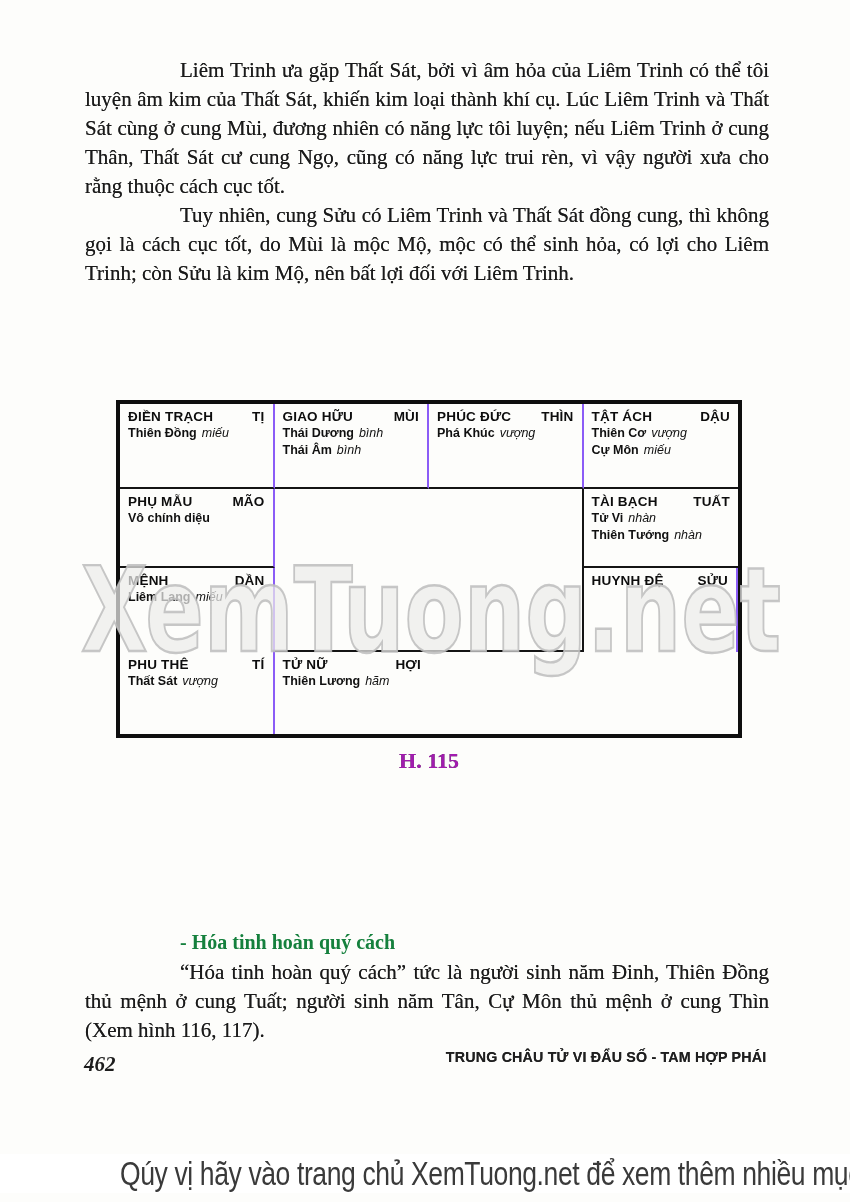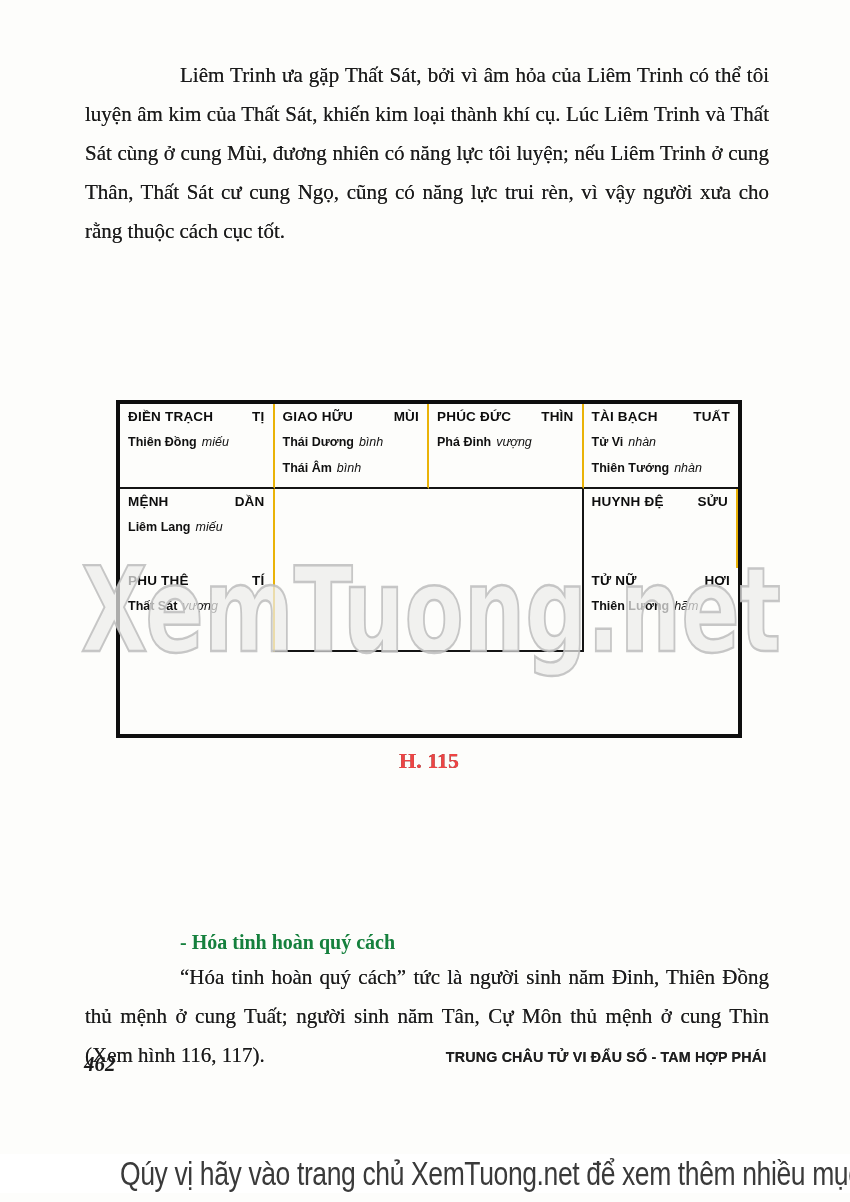--- a/index.html
+++ b/index.html
@@ -7,21 +7,21 @@
     width:850px;height:1202px;position:relative;
     background:#fcfcfa;
     font-family:"Liberation Serif","DejaVu Serif",serif;
     color:#171717;overflow:hidden;
   }
   .page{position:absolute;inset:0;background:#fdfdfb;}
 
   
   .textcol{position:absolute;left:85px;width:684px;}
   .para{
-    margin:0;font-size:21px;line-height:39px;text-align:justify;
+    margin:0;font-size:21px;line-height:29px;text-align:justify;
     text-indent:95px;color:#1a1a1a;
     text-shadow:0 0 .6px rgba(20,20,20,.75);
   }
   #block-top{top:56px;}
   #block-mid{top:792px;}
   .subhead{
     margin:0;font-size:20px;line-height:29px;font-weight:bold;
     padding-left:95px;color:#15803d;
   }
   #block-heading{top:928px;}
@@ -33,48 +33,48 @@
   }
   .chart{
     width:100%;height:100%;box-sizing:border-box;
     border:4px solid #0e0e0e;background:#fdfdfb;
     display:grid;
     grid-template-columns:1fr 1fr 1fr 1fr;
     grid-template-rows:85px 79px 84px 1fr;
   }
   .cell{
     box-sizing:border-box;padding:5px 8px 0 8px;
-    border-right:2px solid #eab308;border-bottom:2px solid #141414;
+    border-right:2px solid #8b5cf6;border-bottom:2px solid #141414;
     font-family:"Liberation Sans","DejaVu Sans",sans-serif;
     overflow:hidden;
   }
   .cell.lastcol{border-right:none;}
   .cell.lastrow{border-bottom:none;}
   .cell-center{
     grid-column:2/4;grid-row:2/4;
     border-right:2px solid #141414;border-bottom:2px solid #141414;
     box-sizing:border-box;
   }
   .cell-head{
     display:flex;justify-content:space-between;align-items:baseline;
     font-weight:bold;font-size:13.5px;letter-spacing:.2px;color:#0d0d0d;
   }
-  .starline{font-size:12.5px;line-height:16px;color:#101010;margin-top:10px;white-space:nowrap;}
+  .starline{font-size:12.5px;line-height:16px;color:#101010;margin-top:1px;white-space:nowrap;}
   .starline .sname{font-weight:bold;}
   .starline .sstat{font-style:italic;font-weight:normal;margin-left:5px;}
 
   
   .watermark{
     position:absolute;left:-45px;top:148px;width:720px;height:130px;
     pointer-events:none;
   }
 
   .caption{
     position:absolute;left:116px;top:748px;width:626px;text-align:center;
-    font-size:22px;font-weight:bold;color:#ef4444;
+    font-size:22px;font-weight:bold;color:#a21caf;
     text-shadow:0 0 .6px rgba(20,20,20,.8);
   }
 
   
   .pagenum{
     position:absolute;left:84px;top:1052px;
     font-size:21px;font-weight:bold;font-style:italic;color:#1c1c1c;
   }
   .booktitle{
     position:absolute;right:84px;top:1048px;
@@ -97,20 +97,21 @@
     letter-spacing:-0.5px;
   }
 </style>
 </head>
 <body>
 
 <div class="page">
 
   <div class="textcol" id="block-top">
     <p class="para">Liêm Trinh ưa gặp Thất Sát, bởi vì âm hỏa của Liêm Trinh có thể tôi luyện âm kim của Thất Sát, khiến kim loại thành khí cụ. Lúc Liêm Trinh và Thất Sát cùng ở cung Mùi, đương nhiên có năng lực tôi luyện; nếu Liêm Trinh ở cung Thân, Thất Sát cư cung Ngọ, cũng có năng lực trui rèn, vì vậy người xưa cho rằng thuộc cách cục tốt.</p>
+    <p class="para">Tuy nhiên, cung Sửu có Liêm Trinh và Thất Sát đồng cung, thì không gọi là cách cục tốt, do Mùi là mộc Mộ, mộc có thể sinh hỏa, có lợi cho Liêm Trinh; còn Sửu là kim Mộ, nên bất lợi đối với Liêm Trinh.</p>
   </div>
 
   <div class="figure">
     <div class="chart" id="chart-grid">
 
     <div class="cell">
           <div class="cell-head">
             <span>ĐIỀN TRẠCH</span>
             <span>TỊ</span>
           </div>
@@ -122,23 +123,38 @@
             <span>MÙI</span>
           </div>
           <div class="starline"><span class="sname">Thái Dương</span><span class="sstat">bình</span></div>
           <div class="starline"><span class="sname">Thái Âm</span><span class="sstat">bình</span></div>
         </div>
         <div class="cell">
           <div class="cell-head">
             <span>PHÚC ĐỨC</span>
             <span>THÌN</span>
           </div>
-          <div class="starline"><span class="sname">Phá Đinh</span><span class="sstat">vượng</span></div>
+          <div class="starline"><span class="sname">Phá Khúc</span><span class="sstat">vượng</span></div>
         </div>
         <div class="cell-center"></div>
+        <div class="cell lastcol">
+          <div class="cell-head">
+            <span>TẬT ÁCH</span>
+            <span>DẬU</span>
+          </div>
+          <div class="starline"><span class="sname">Thiên Cơ</span><span class="sstat">vượng</span></div>
+          <div class="starline"><span class="sname">Cự Môn</span><span class="sstat">miếu</span></div>
+        </div>
+        <div class="cell">
+          <div class="cell-head">
+            <span>PHỤ MẪU</span>
+            <span>MÃO</span>
+          </div>
+          <div class="starline"><span class="sname">Vô chính diệu</span><span class="sstat"></span></div>
+        </div>
         <div class="cell lastcol">
           <div class="cell-head">
             <span>TÀI BẠCH</span>
             <span>TUẤT</span>
           </div>
           <div class="starline"><span class="sname">Tử Vi</span><span class="sstat">nhàn</span></div>
           <div class="starline"><span class="sname">Thiên Tướng</span><span class="sstat">nhàn</span></div>
         </div>
         <div class="cell lastrow">
           <div class="cell-head">

